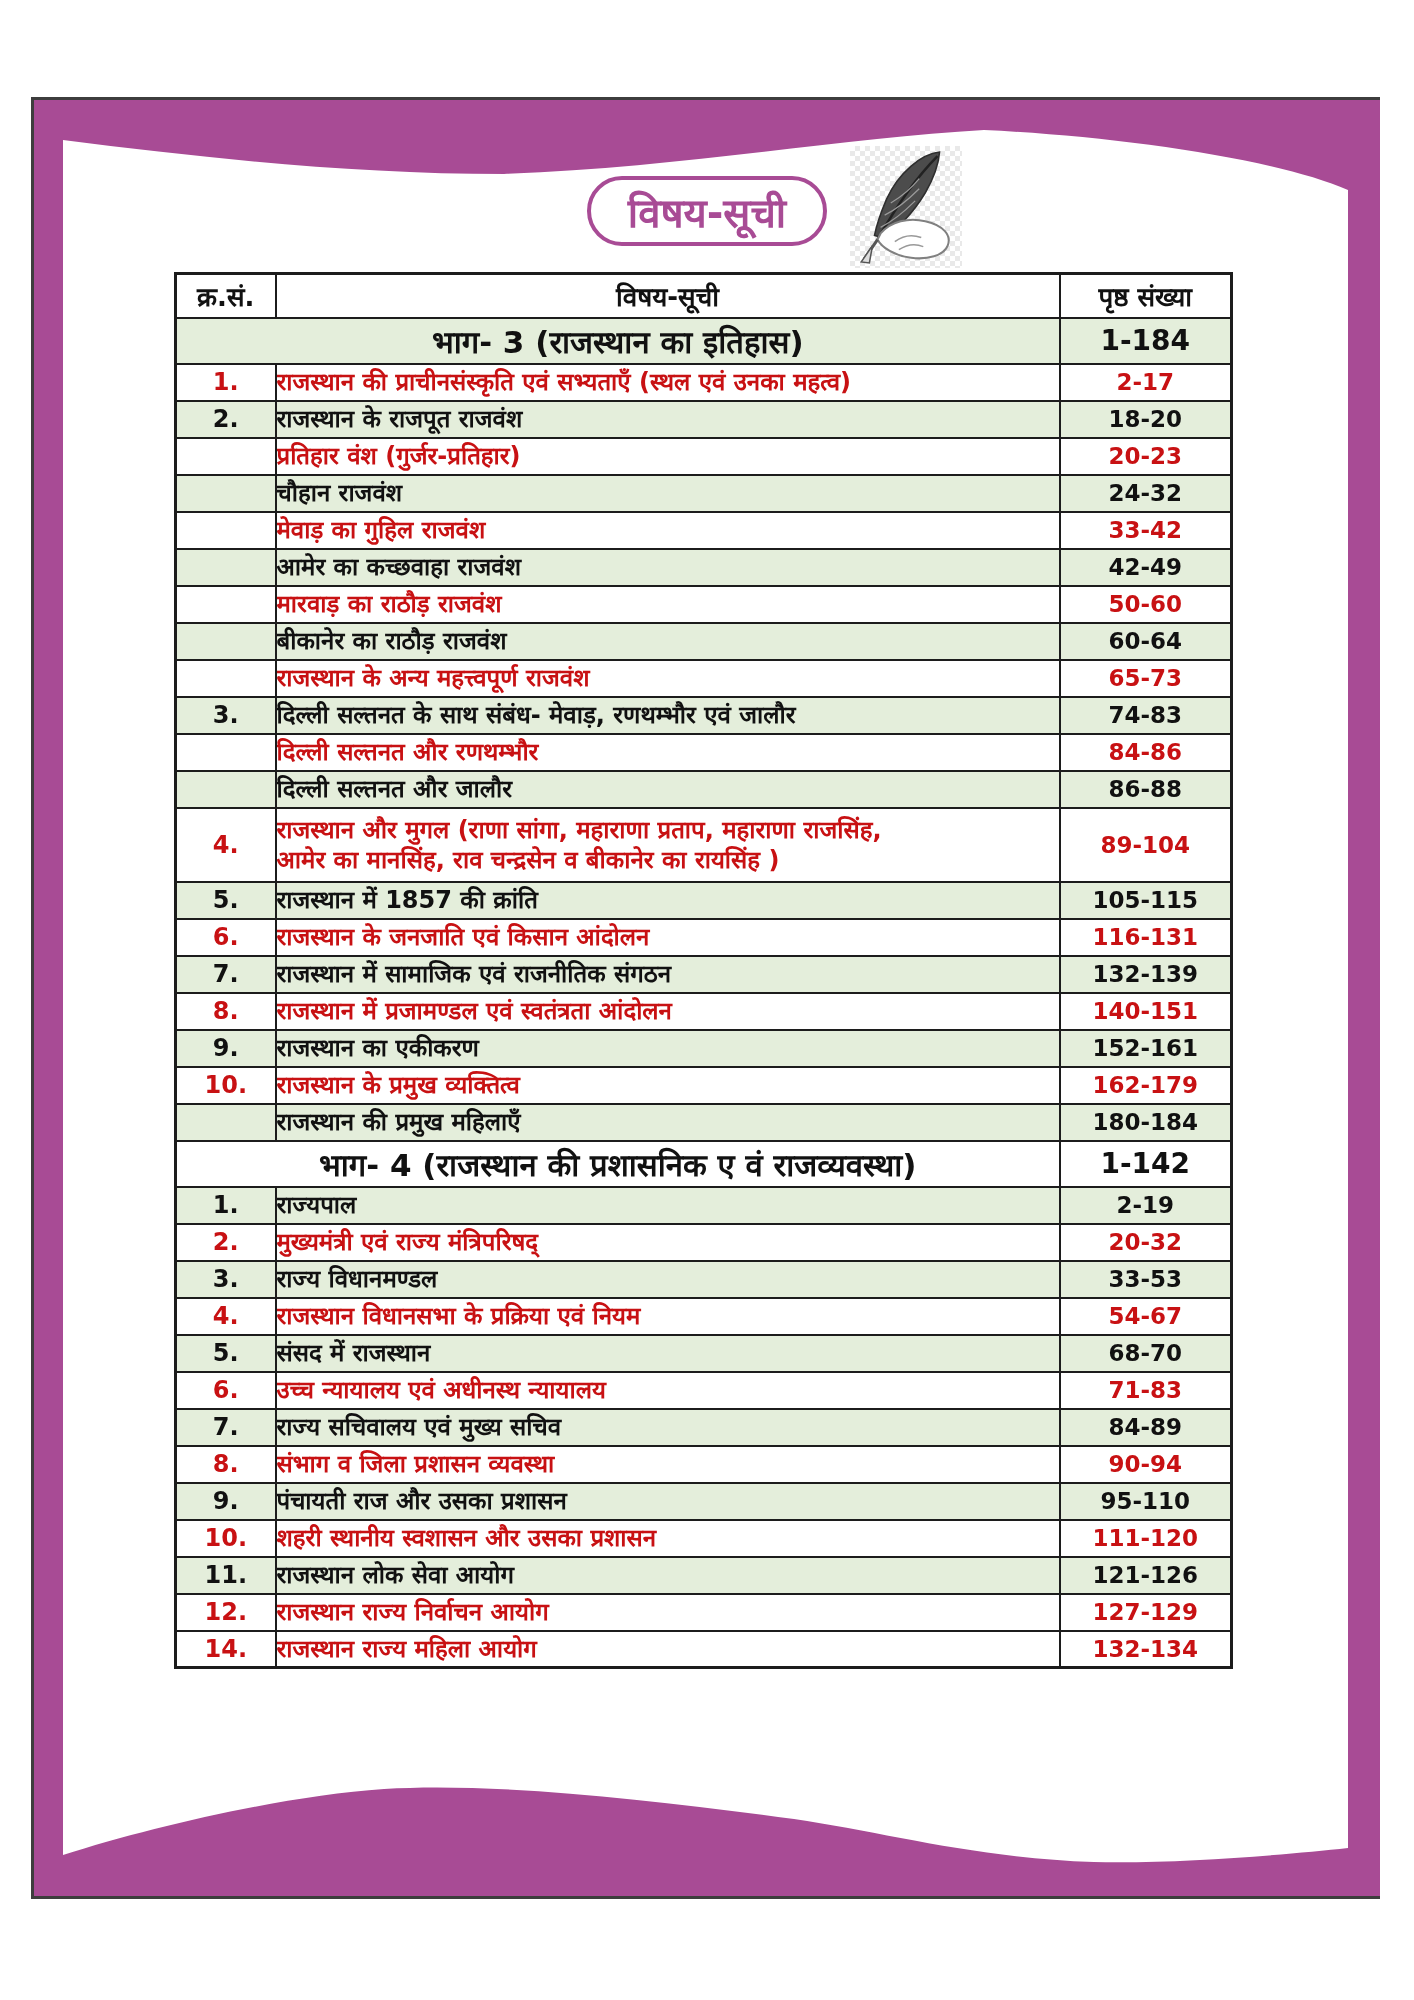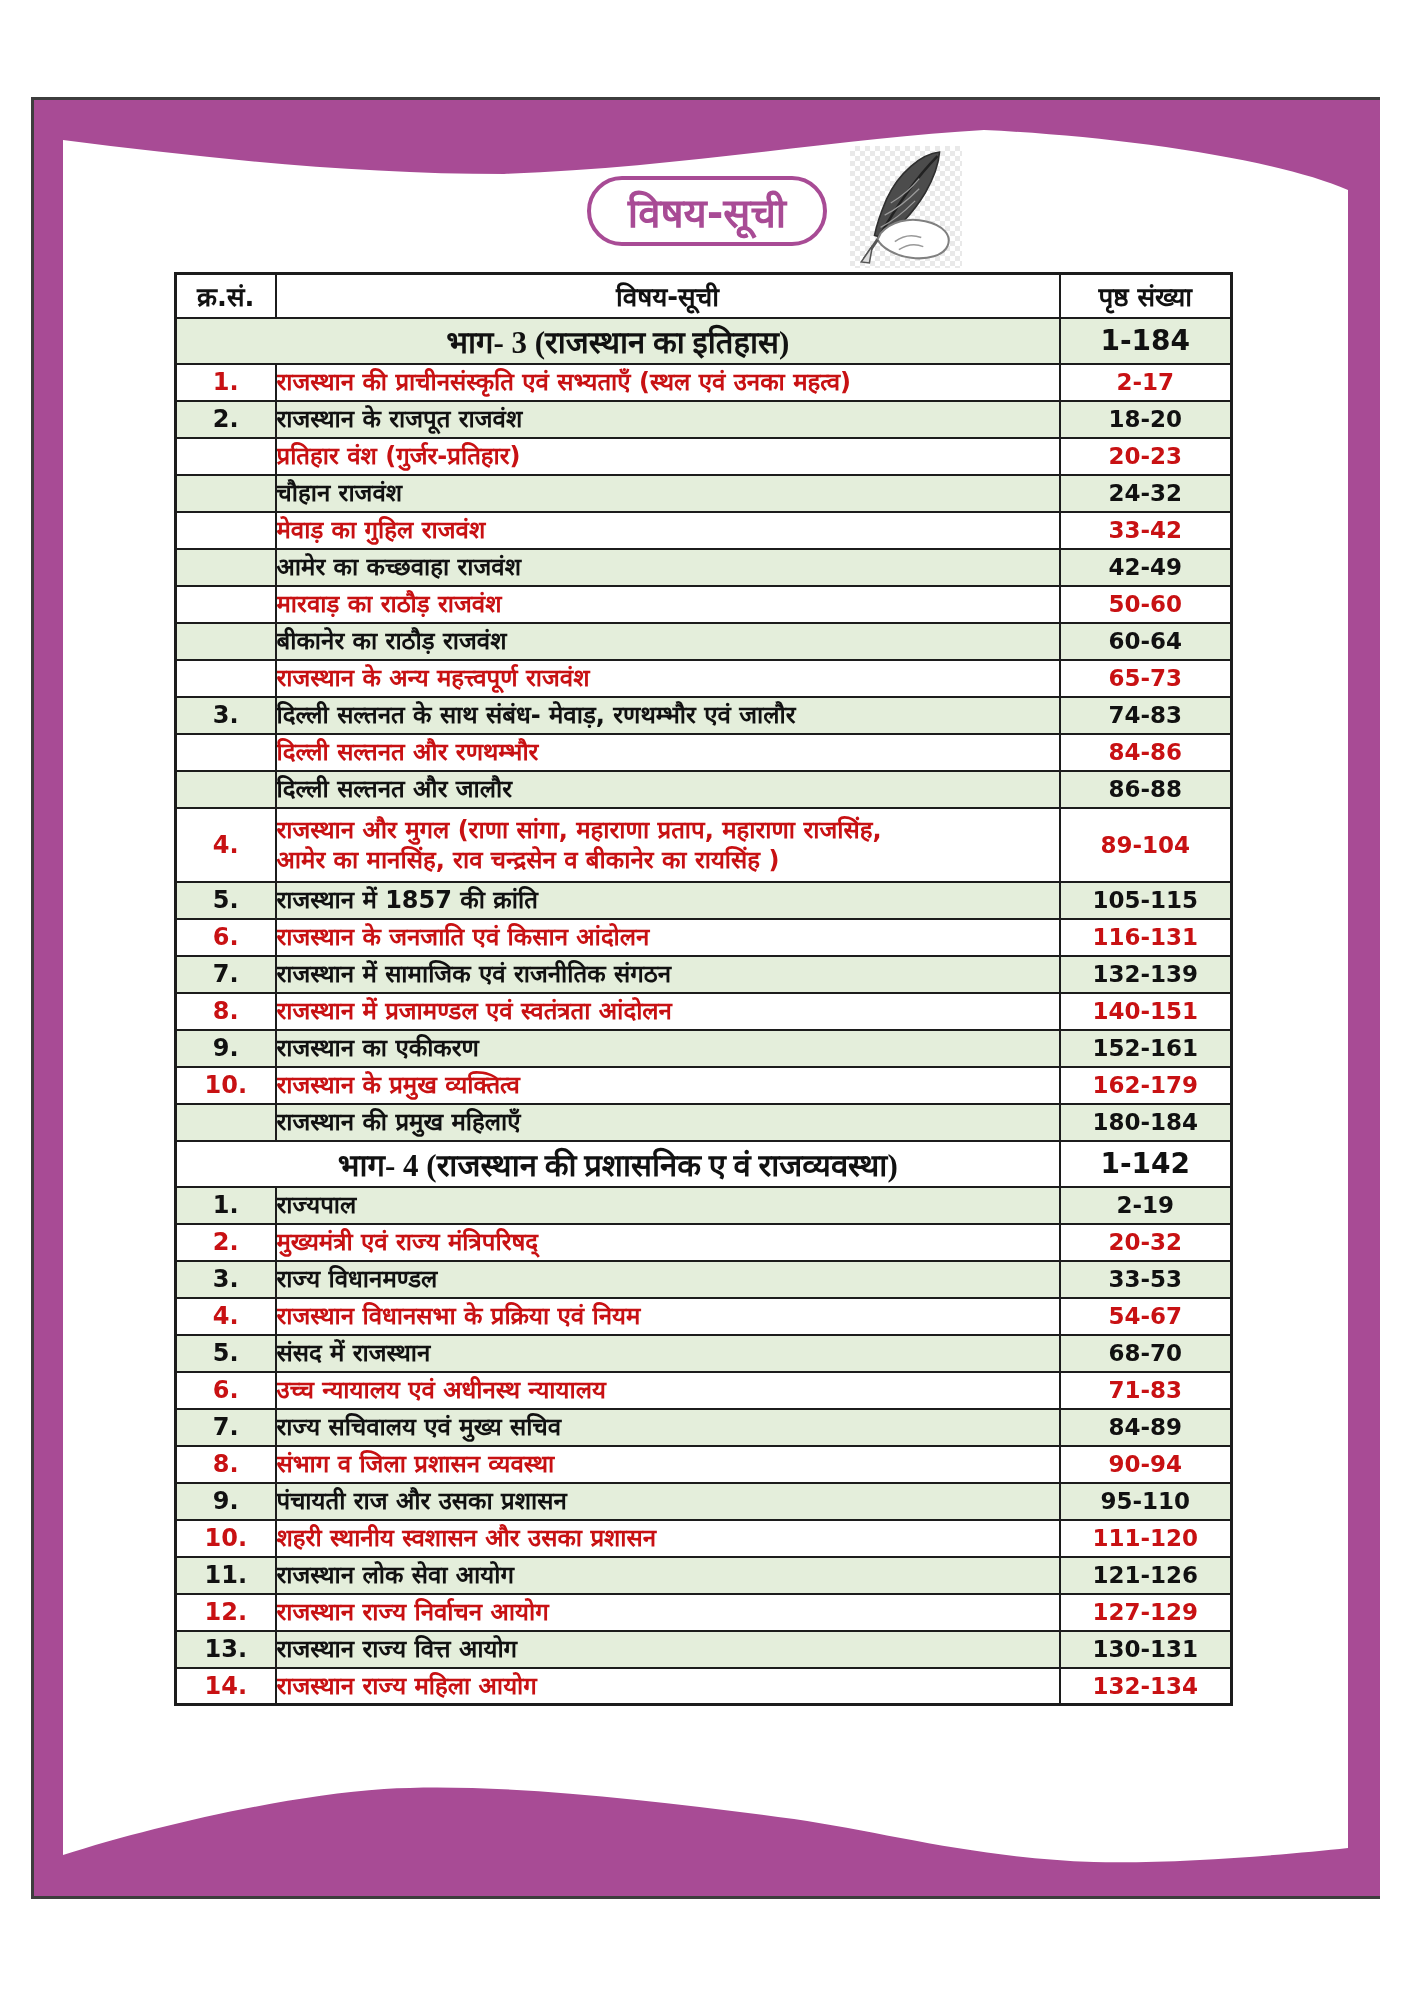--- a/index.html
+++ b/index.html
@@ -46,21 +46,21 @@
   tbody tr{height:37px;}
   tbody tr.tall{height:74px;}
   tbody tr.section{height:46px;}
   td.sn{text-align:center;font-size:24px;}
   td.subject{text-align:left;padding-left:22px;font-size:24px;white-space:nowrap;}
   td.subject .l2{line-height:1.25;}
   td.pages{text-align:center;font-size:23px;white-space:nowrap;}
   tr.green{background:var(--green-row);}
   tr.white{background:#ffffff;}
   tr.red-text td{color:var(--red);}
-  tr.section td.sec-title{text-align:center;font-size:31px;padding-left:0;white-space:nowrap;font-family:Liberation Serif, serif;}
+  tr.section td.sec-title{text-align:center;font-size:31px;padding-left:0;white-space:nowrap;}
   tr.section td.pages{font-size:28px;}
   tr.sec-green{background:var(--green-row);}
   tr.sec-white{background:#ffffff;}
 </style>
 </head>
 <body>
 
 <div class="page">
 
   <div class="frame">
@@ -335,27 +335,20 @@
           </td>
           <td class="pages">121-126</td>
         </tr>
         <tr class="white red-text">
           <td class="sn">12.</td>
           <td class="subject">
             <div class="l2">राजस्थान राज्य निर्वाचन आयोग</div>
           </td>
           <td class="pages">127-129</td>
         </tr>
-        <tr class="green">
-          <td class="sn">13.</td>
-          <td class="subject">
-            <div class="l2">राजस्थान राज्य वित्त आयोग</div>
-          </td>
-          <td class="pages">130-131</td>
-        </tr>
         <tr class="white red-text">
           <td class="sn">14.</td>
           <td class="subject">
             <div class="l2">राजस्थान राज्य महिला आयोग</div>
           </td>
           <td class="pages">132-134</td>
         </tr>
       </tbody>
   </table>
 

